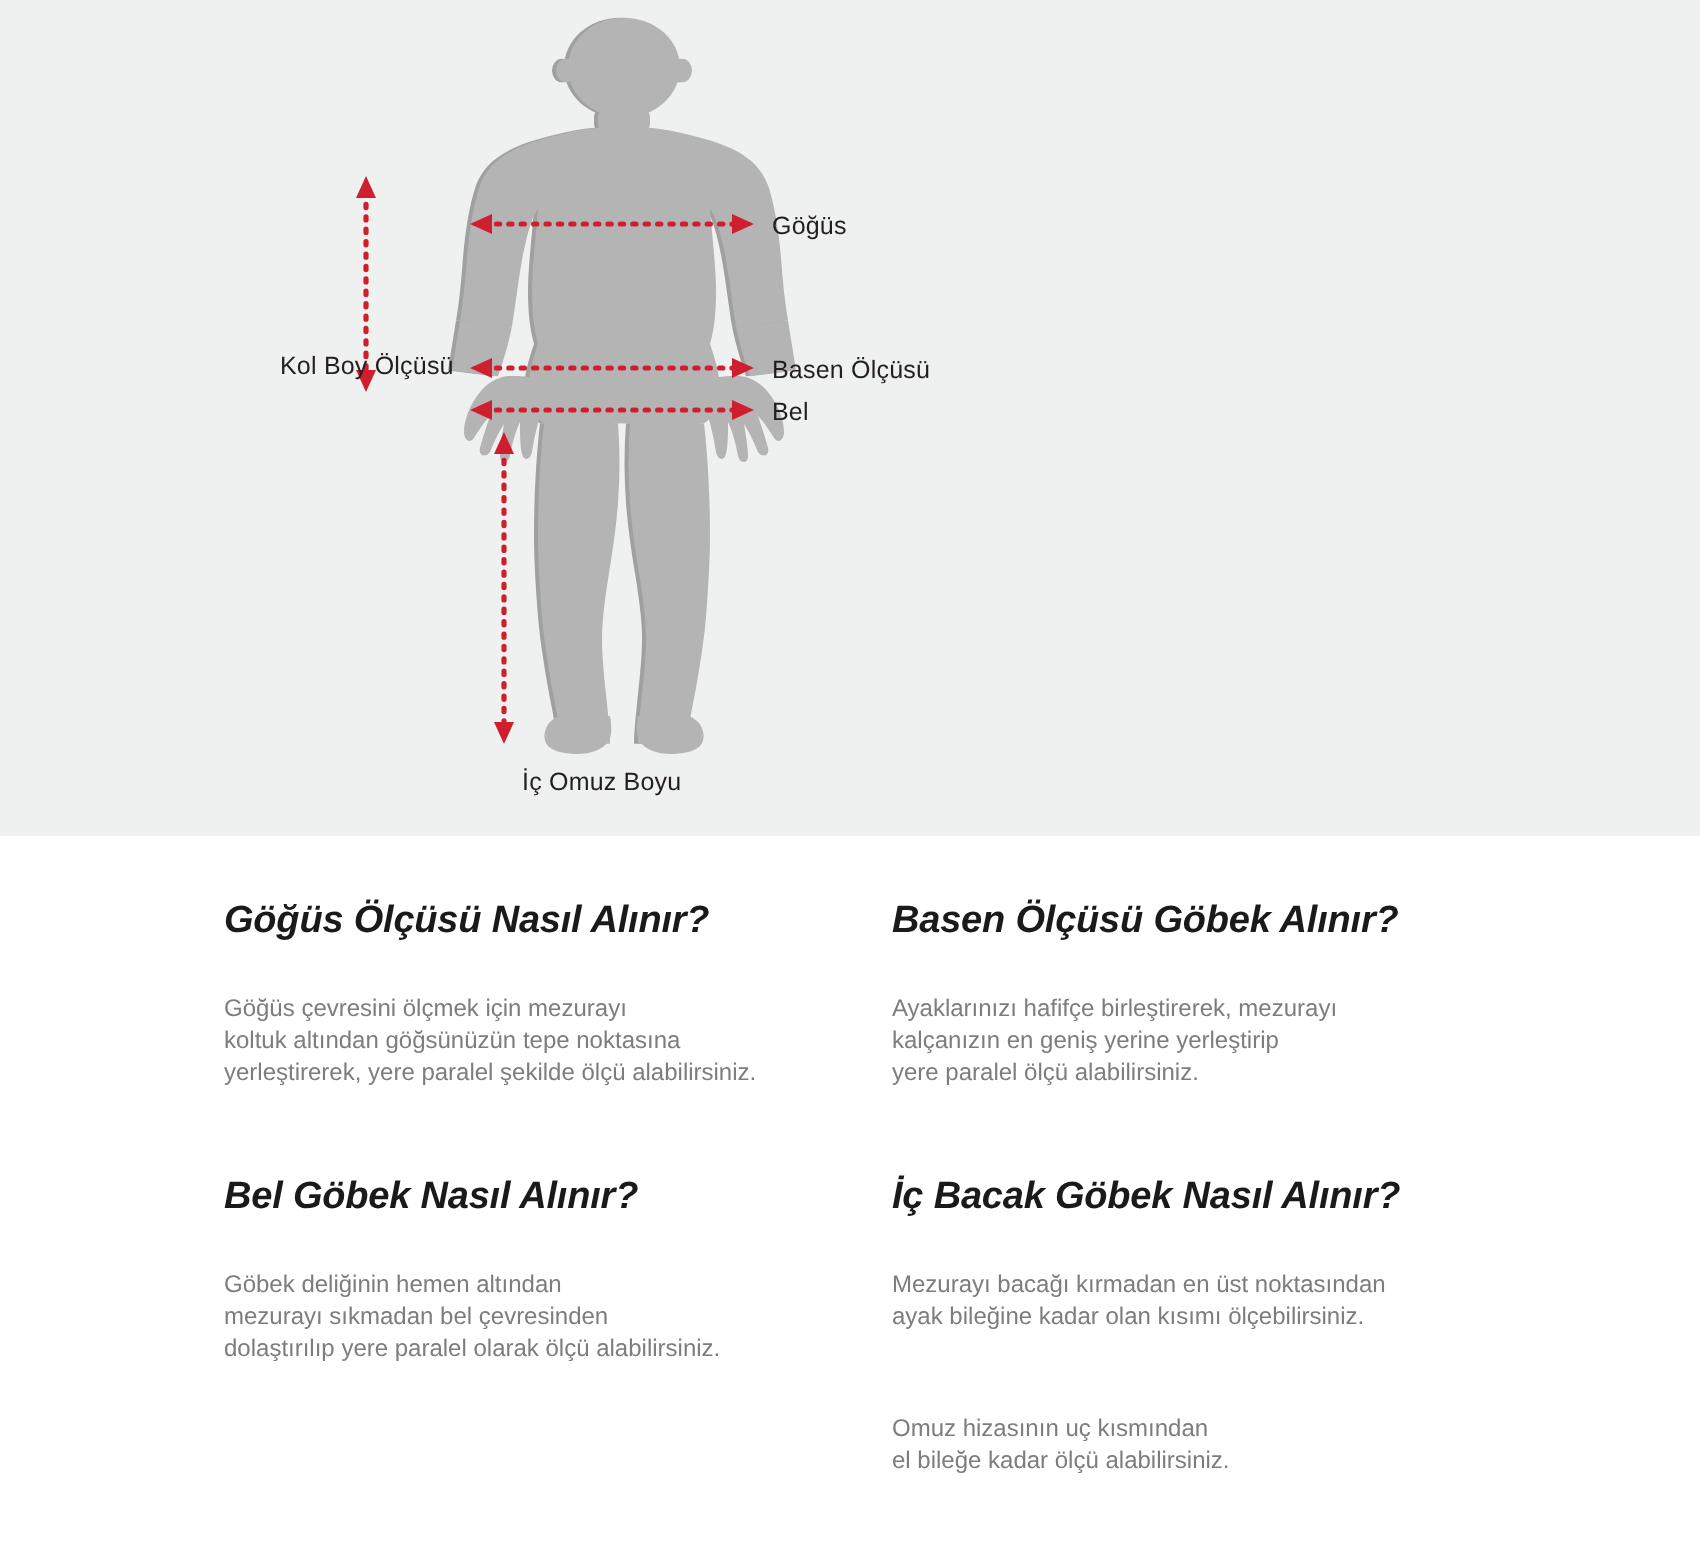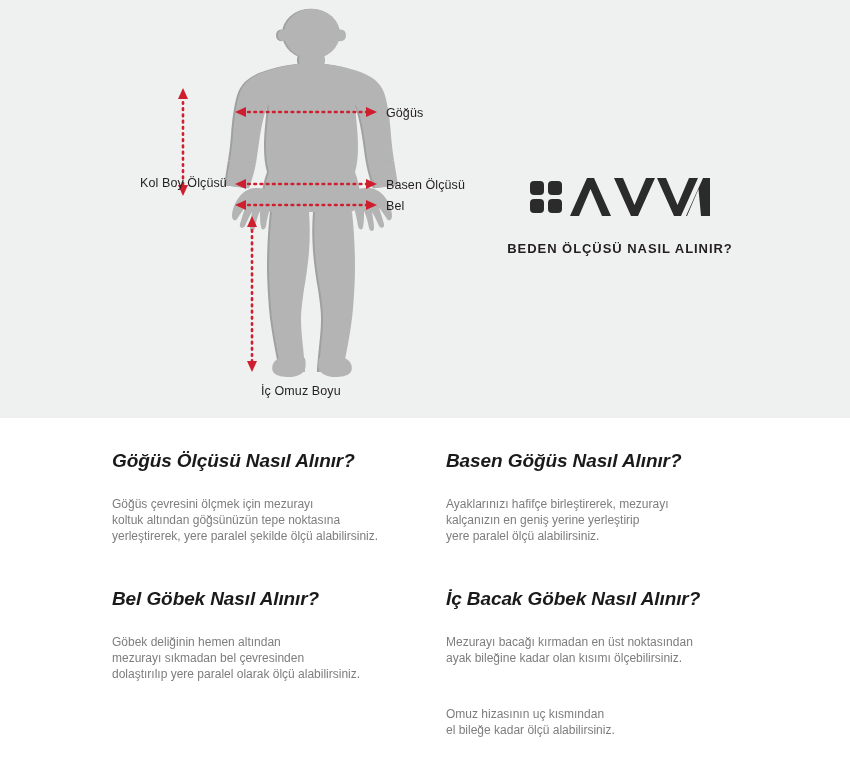--- a/index.html
+++ b/index.html
@@ -258,39 +258,20 @@
         </g>
       </svg>
 
       <span class="diag-label lbl-gogus">Göğüs</span>
       <span class="diag-label lbl-basen">Basen Ölçüsü</span>
       <span class="diag-label lbl-bel">Bel</span>
       <span class="diag-label lbl-kol">Kol Boy Ölçüsü</span>
       <span class="diag-label lbl-icbacak">İç Omuz Boyu</span>
     </div>
 
-    <div class="brand">
-      <div class="logo-row">
-        <span class="logo-squares">
-          <i></i>
-            <i></i>
-            <i></i>
-            <i></i>
-        </span>
-        <svg class="logo-mark" width="140" height="38" viewBox="0 0 140 38">
-          <g fill="#2b2b2b">
-            <path d="M17,0 h7 L41,38 H32 L20.5,11 L9,38 H0 Z"></path>
-            <path d="M44,0 h9 L64.5,27 L76,0 h9 L68,38 h-7 Z"></path>
-            <path d="M87,0 h9 L107.5,27 L119,0 h9 L111,38 h-7 Z"></path>
-            <path d="M116,38 L133,0 h7 L140,38 h-9 L128.5,11 L117,38 Z"></path>
-          </g>
-        </svg>
-      </div>
-      <div class="brand-tagline">BEDEN ÖLÇÜSÜ NASIL ALINIR?</div>
-    </div>
   </section>
 
   <section class="info">
 
     <div class="col col-left">
       <div class="qa gap-xl">
         <h3>Göğüs Ölçüsü Nasıl Alınır?</h3>
         <p>Göğüs çevresini ölçmek için mezurayı
 koltuk altından göğsünüzün tepe noktasına
 yerleştirerek, yere paralel şekilde ölçü alabilirsiniz.</p>
@@ -298,21 +279,21 @@
       <div class="qa">
         <h3>Bel Göbek Nasıl Alınır?</h3>
         <p>Göbek deliğinin hemen altından
 mezurayı sıkmadan bel çevresinden
 dolaştırılıp yere paralel olarak ölçü alabilirsiniz.</p>
       </div>
     </div>
 
     <div class="col col-right">
       <div class="qa gap-xl">
-        <h3>Basen Göğüs Nasıl Alınır?</h3>
+        <h3>Basen Ölçüsü Göbek Alınır?</h3>
         <p>Ayaklarınızı hafifçe birleştirerek, mezurayı
 kalçanızın en geniş yerine yerleştirip
 yere paralel ölçü alabilirsiniz.</p>
       </div>
       <div class="qa gap-lg">
         <h3>İç Bacak Göbek Nasıl Alınır?</h3>
         <p>Mezurayı bacağı kırmadan en üst noktasından
 ayak bileğine kadar olan kısımı ölçebilirsiniz.</p>
       </div>
       <div class="qa">

